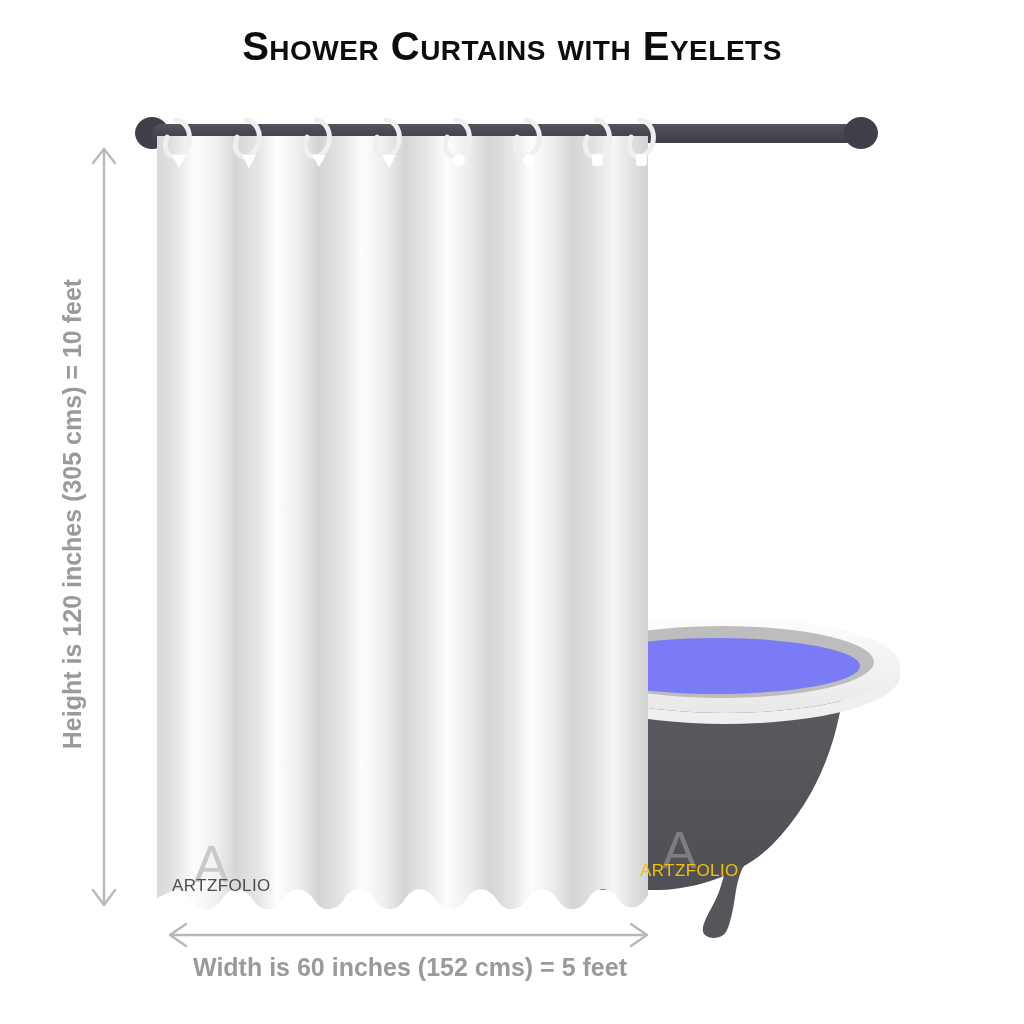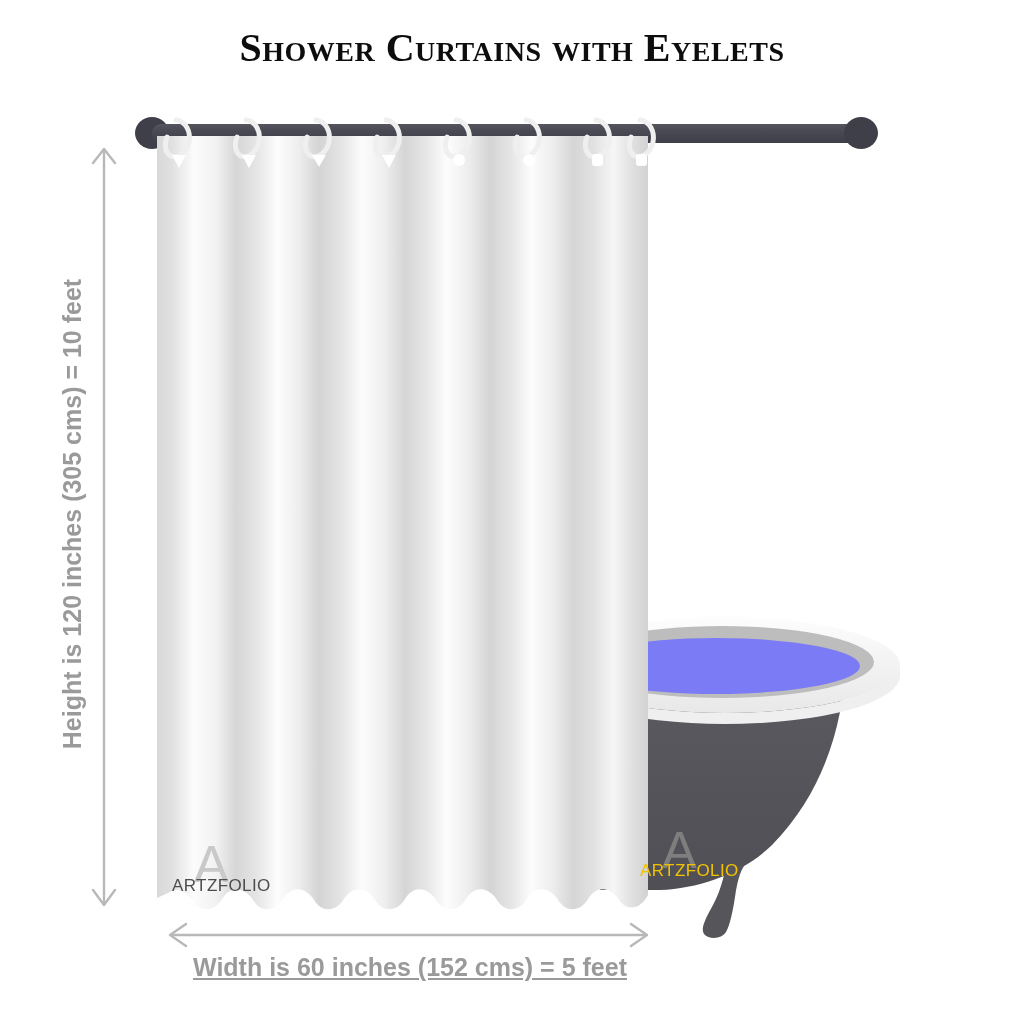--- a/index.html
+++ b/index.html
@@ -18,21 +18,21 @@
     overflow: hidden;
   }
 
   
   #title {
     position: absolute;
     left: 0;
     top: 24px;
     width: 1024px;
     text-align: center;
-    font-family: Liberation Serif, serif;
+    font-family: Liberation Sans, sans-serif;
     font-weight: bold;
     font-size: 40px;
     font-variant: small-caps;
     letter-spacing: 0.5px;
     color: #0d0d0d;
     white-space: nowrap;
   }
 
   
   #scene {
@@ -66,21 +66,20 @@
     left: 80px;
     top: 953px;
     width: 660px;
     text-align: center;
     font-family: "Liberation Sans", sans-serif;
     font-weight: bold;
     font-size: 25px;
     color: #9a9a9a;
     white-space: nowrap;
     pointer-events: none;
-    text-decoration: underline;
   }
 
   
   .wm {
     position: absolute;
     pointer-events: none;
     font-family: "Liberation Sans", sans-serif;
     letter-spacing: 0.4px;
   }
   .wm-text {

